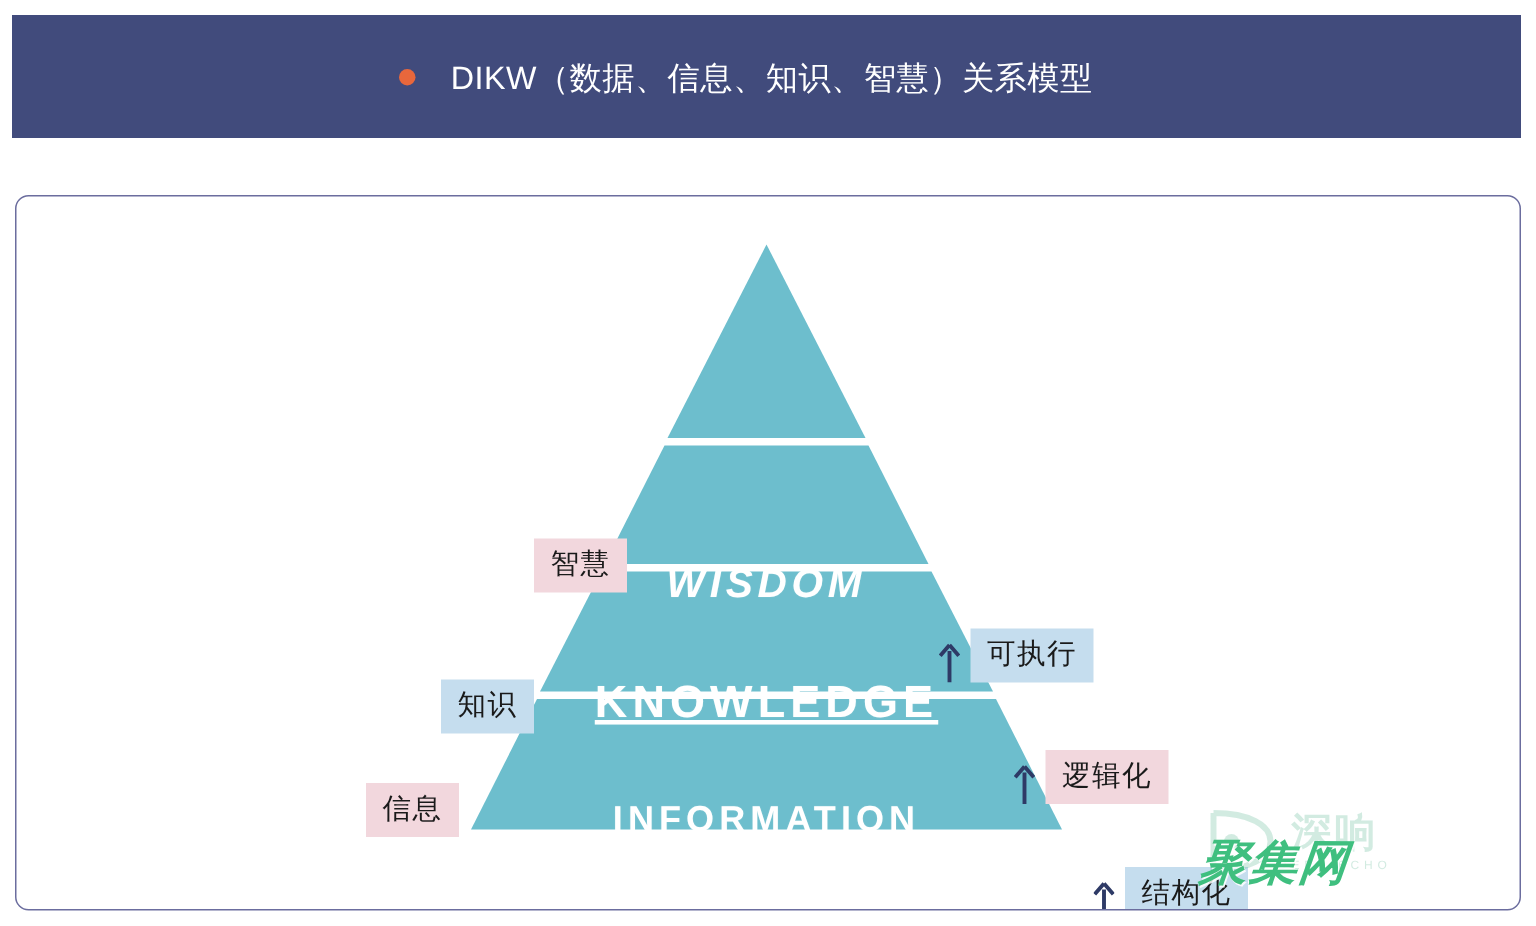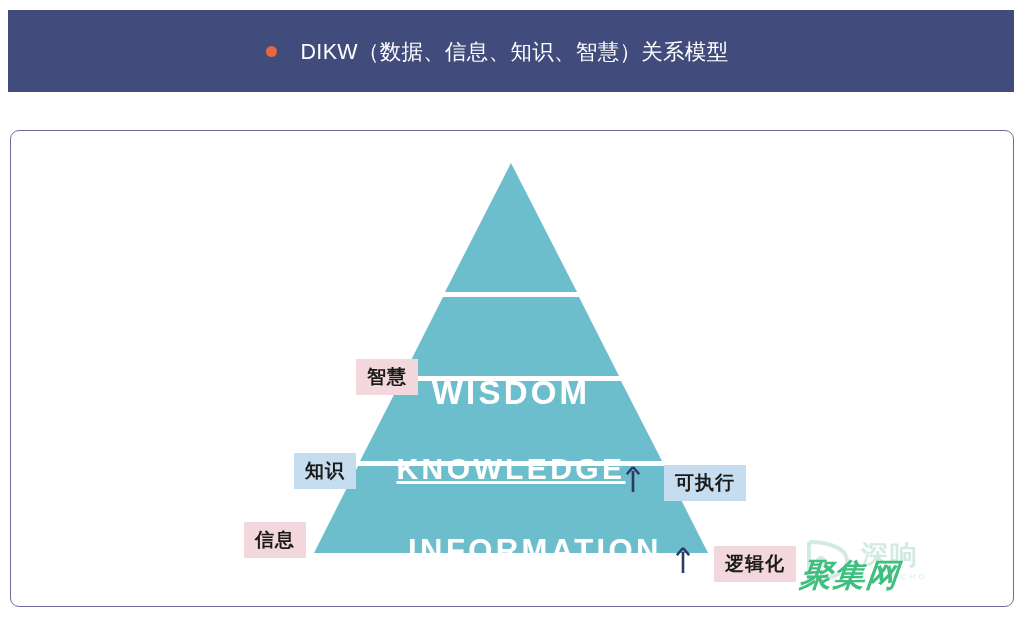--- a/index.html
+++ b/index.html
@@ -82,50 +82,49 @@
     position: absolute;
     color: #FFFFFF;
     font-family: "Liberation Sans Narrow", "Liberation Sans", sans-serif;
     font-weight: 700;
     letter-spacing: 2px;
     text-align: center;
     transform: translateX(-50%);
     white-space: nowrap;
     text-shadow: 0 0 1px rgba(255,255,255,0.25);
   }
-  #tier-label-wisdom      { left: 500px; top: 243px; font-size: 33px; letter-spacing: 3.2px; }
+  #tier-label-wisdom      { left: 500px; top: 243px; font-size: 27px; letter-spacing: 3.2px; font-style: italic; }
   #tier-label-knowledge   { left: 500px; top: 321px; font-size: 30px; letter-spacing: 3.4px; text-decoration: underline; }
-  #tier-label-information { left: 500px; top: 402px; font-size: 31px; letter-spacing: 3.4px; margin-left: 24px; }
+  #tier-label-information { left: 500px; top: 402px; font-size: 24px; letter-spacing: 3.4px; }
 
   
   .chip {
     position: absolute;
     color: #1A1A1A;
-    font-weight: 700;
+    font-weight: 400;
     font-size: 19px;
     line-height: 1;
     padding: 8px 11px 9px 11px;
     white-space: nowrap;
     letter-spacing: 1px;
   }
   .chip-pink { background: #F2D7DD; }
   .chip-blue { background: #C5DDEE; }
 
   
   #chip-wisdom      { left: 345px; top: 228px; }
   #chip-knowledge   { left: 283px; top: 322px; }
   #chip-information { left: 233px; top: 391px; }
 
   
   .arrow-group {
     position: absolute;
     display: flex;
-    align-items: flex-start;
-    gap: 24px;
-    margin-top: 46px;
+    align-items: flex-end;
+    gap: 7px;
   }
   #arrow-group-executable { left: 615px; top: 288px; }
   #arrow-group-logical    { left: 665px; top: 369px; }
   #arrow-group-structured { left: 718px; top: 447px; }
 
   .up-arrow {
     width: 14px;
     height: 27px;
     flex: 0 0 auto;
   }

